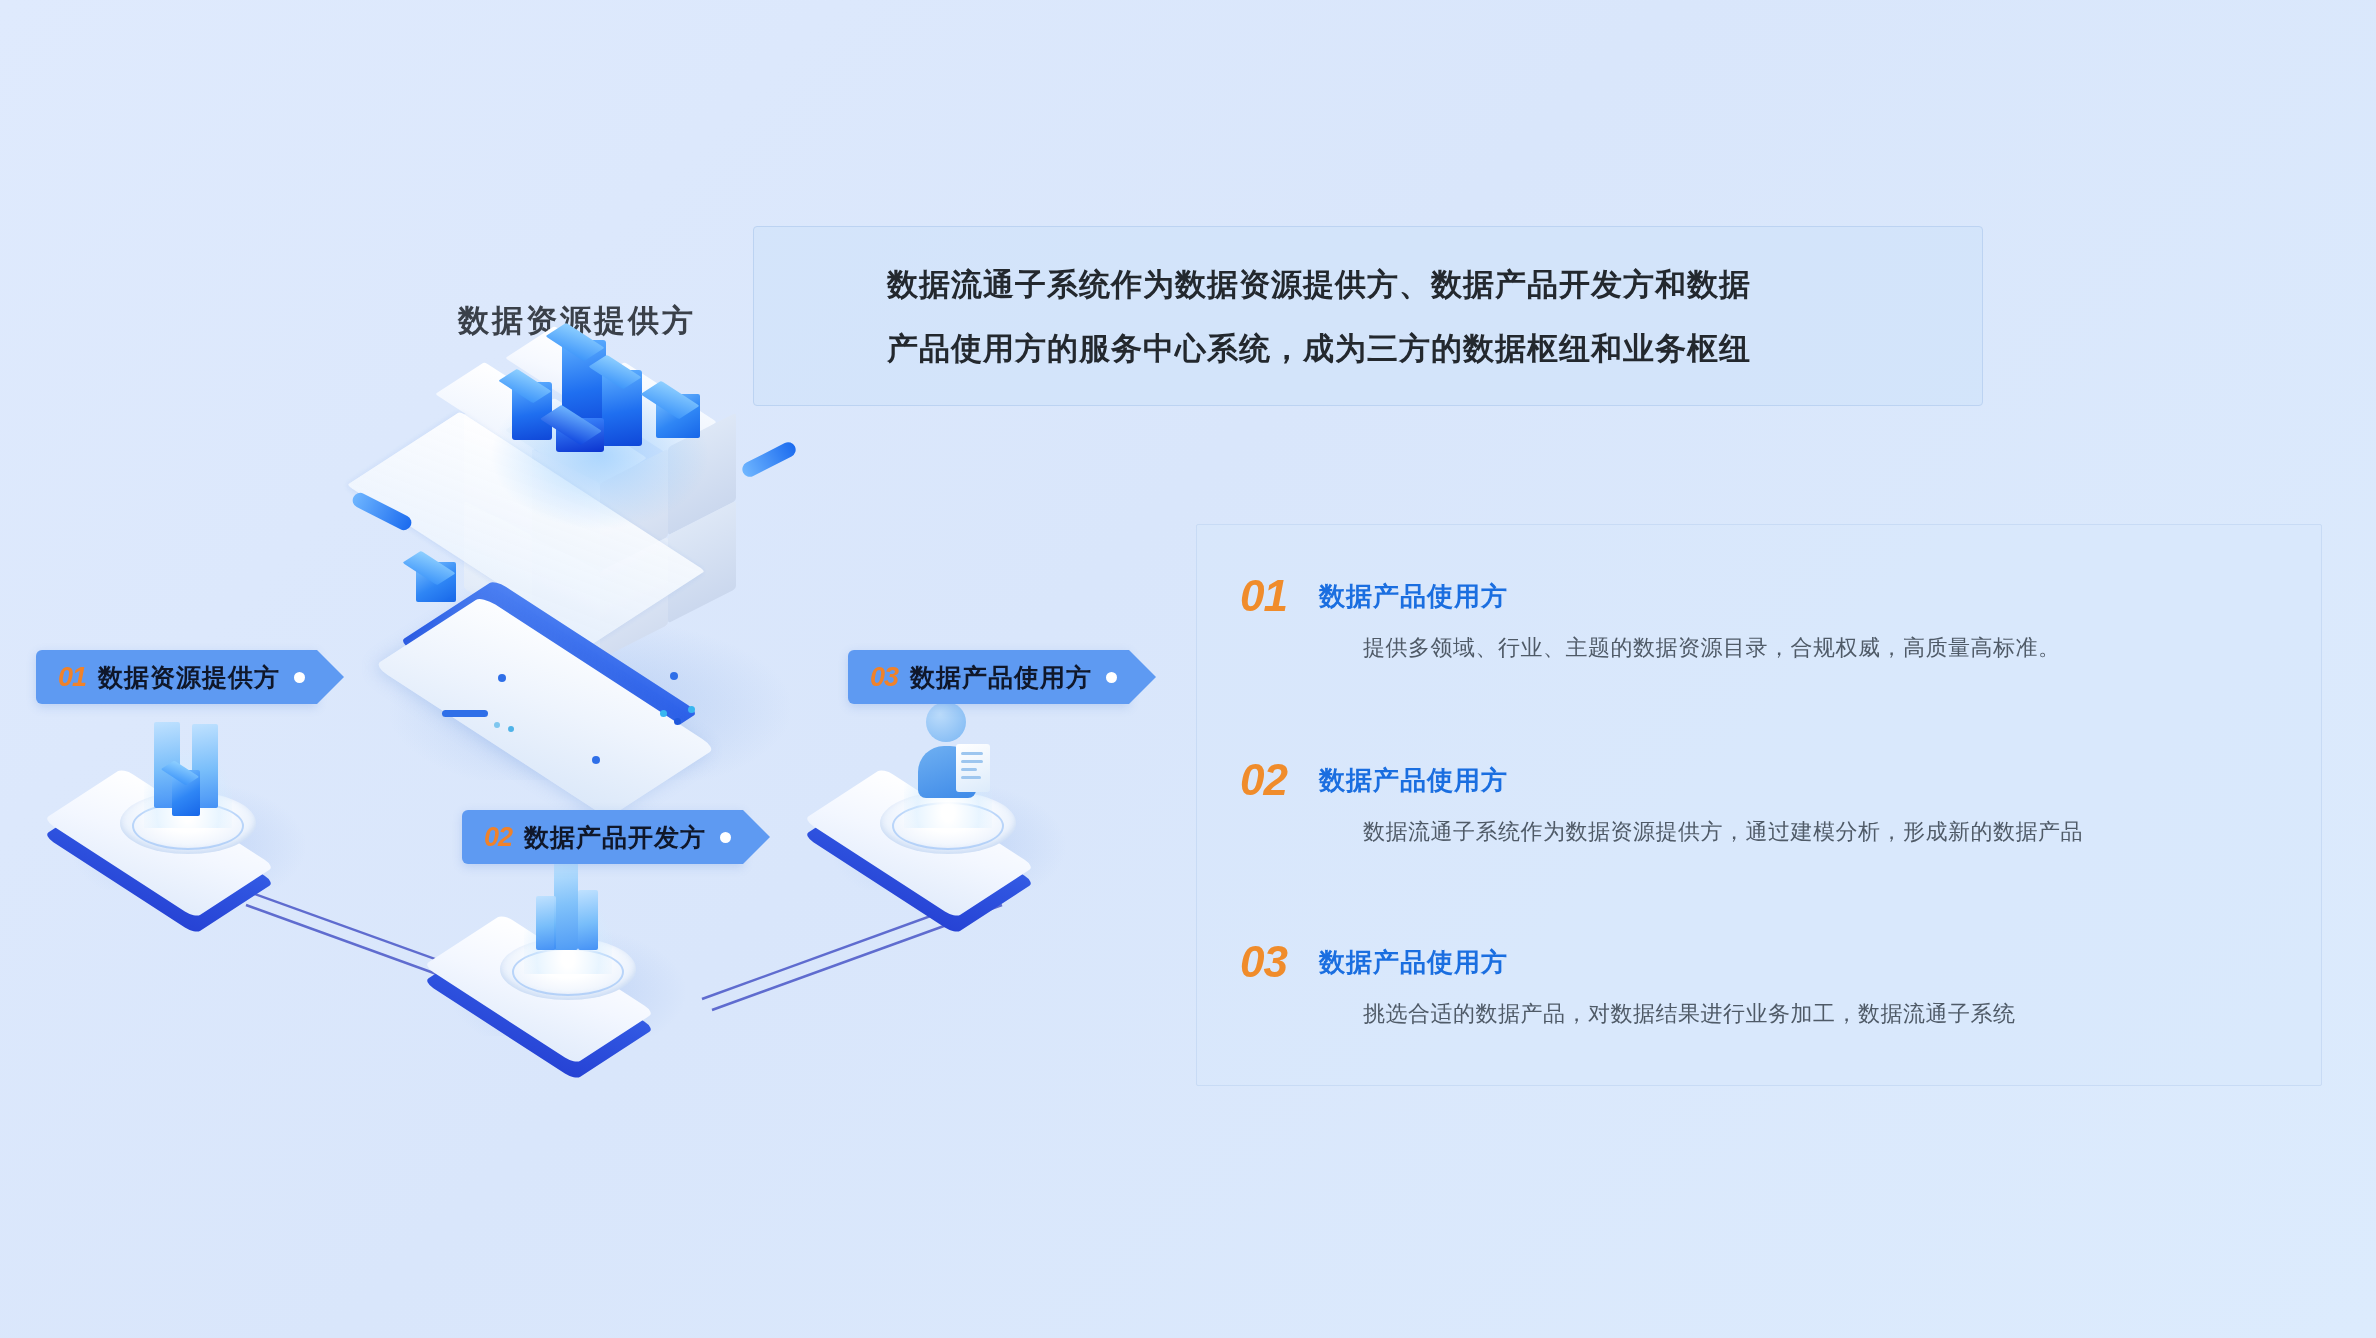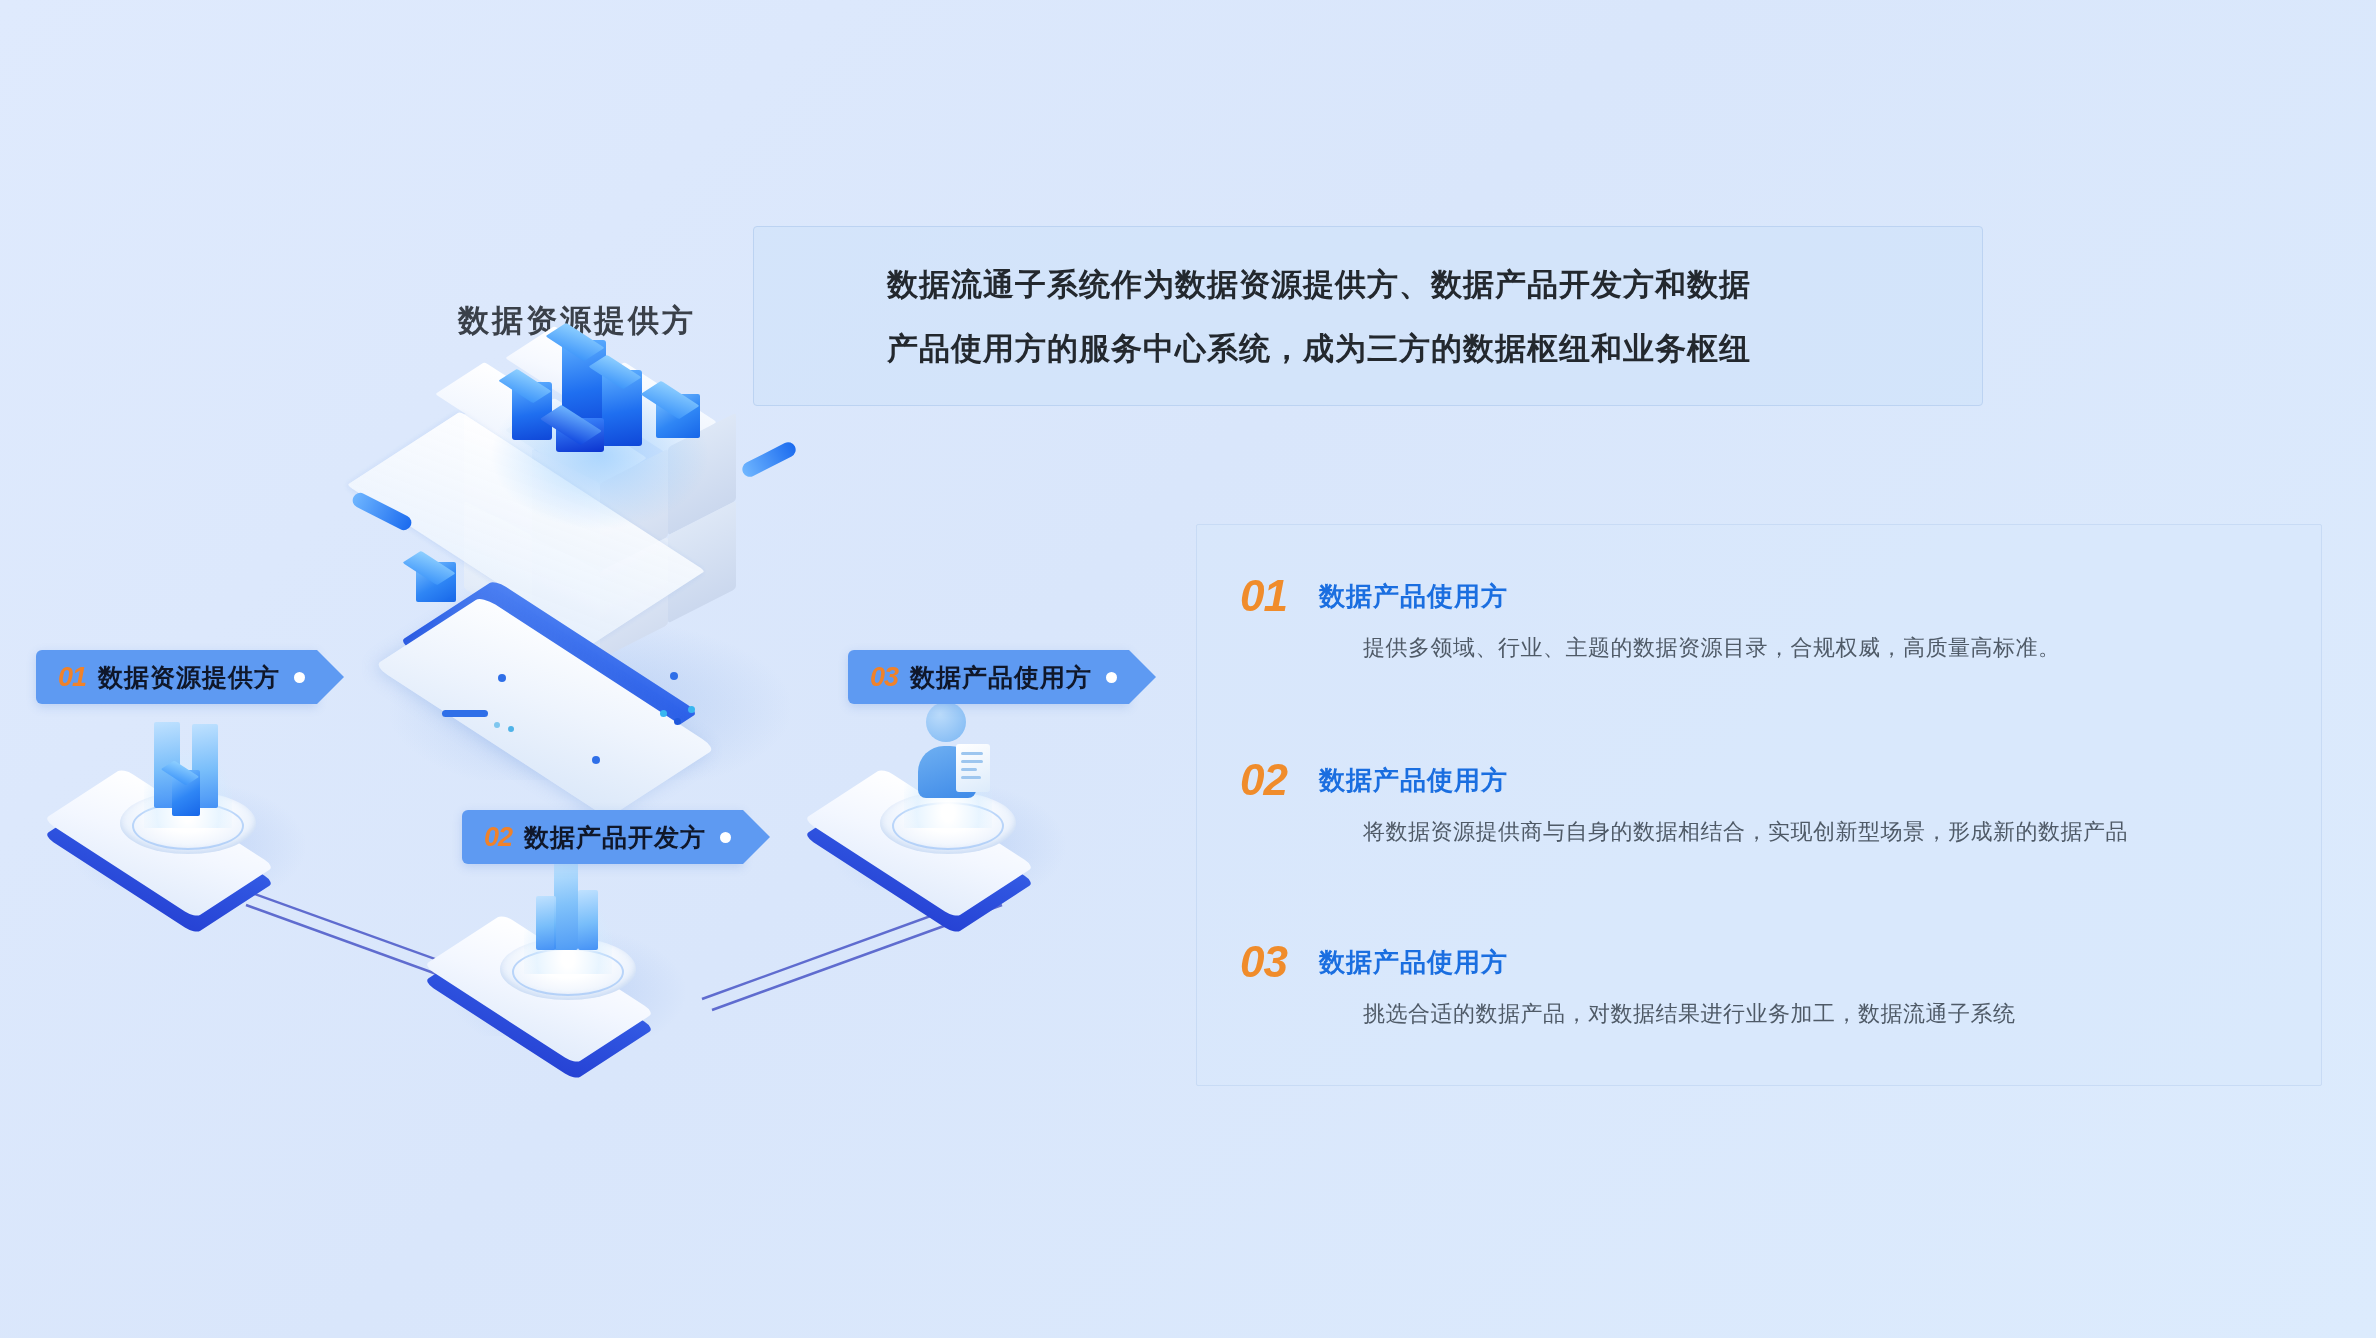--- a/index.html
+++ b/index.html
@@ -428,21 +428,21 @@
 
   <div class="info-panel">
     <div class="info-item i0">
       <div class="info-num">01</div>
       <div class="info-head">数据产品使用方</div>
       <div class="info-desc">提供多领域、行业、主题的数据资源目录，合规权威，高质量高标准。</div>
     </div>
     <div class="info-item i1">
       <div class="info-num">02</div>
       <div class="info-head">数据产品使用方</div>
-      <div class="info-desc">将数据资源提供商与自身的数据相结合，实现创新型场景，形成新的数据产品</div>
+      <div class="info-desc">数据流通子系统作为数据资源提供方，通过建模分析，形成新的数据产品</div>
     </div>
     <div class="info-item i2">
       <div class="info-num">03</div>
       <div class="info-head">数据产品使用方</div>
       <div class="info-desc">挑选合适的数据产品，对数据结果进行业务加工，数据流通子系统</div>
     </div>
   </div>
 
 </div>
 

